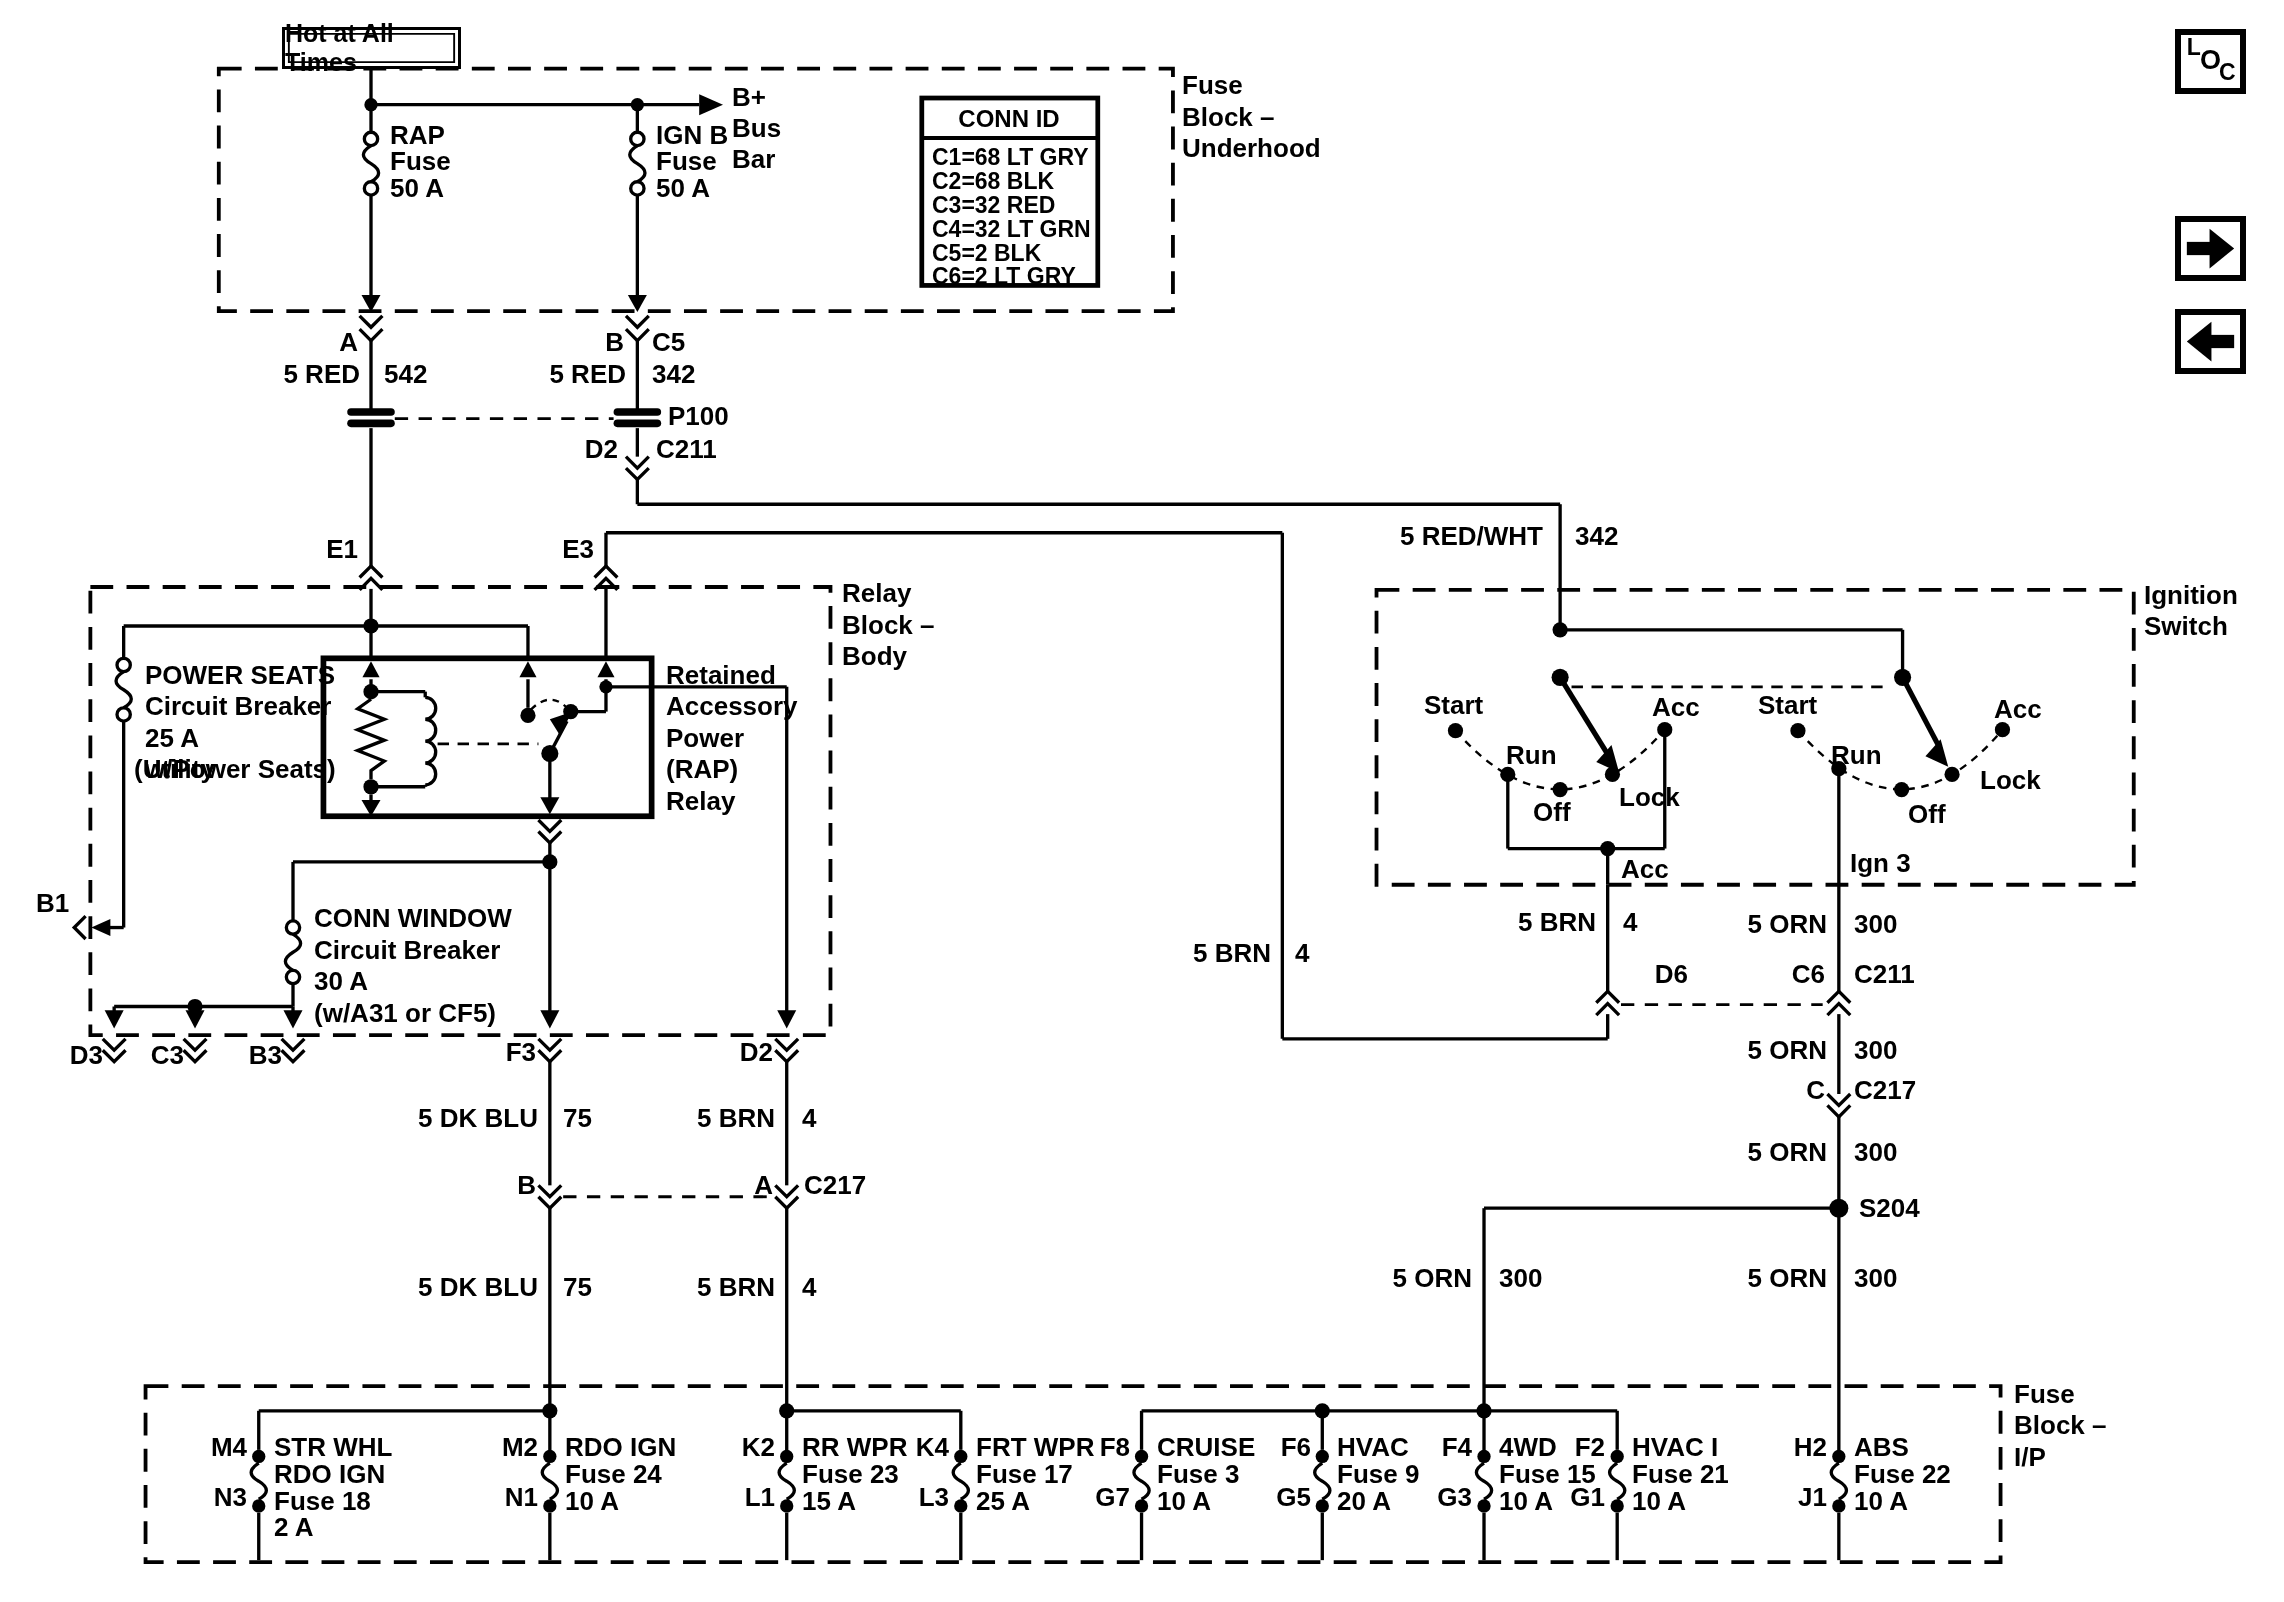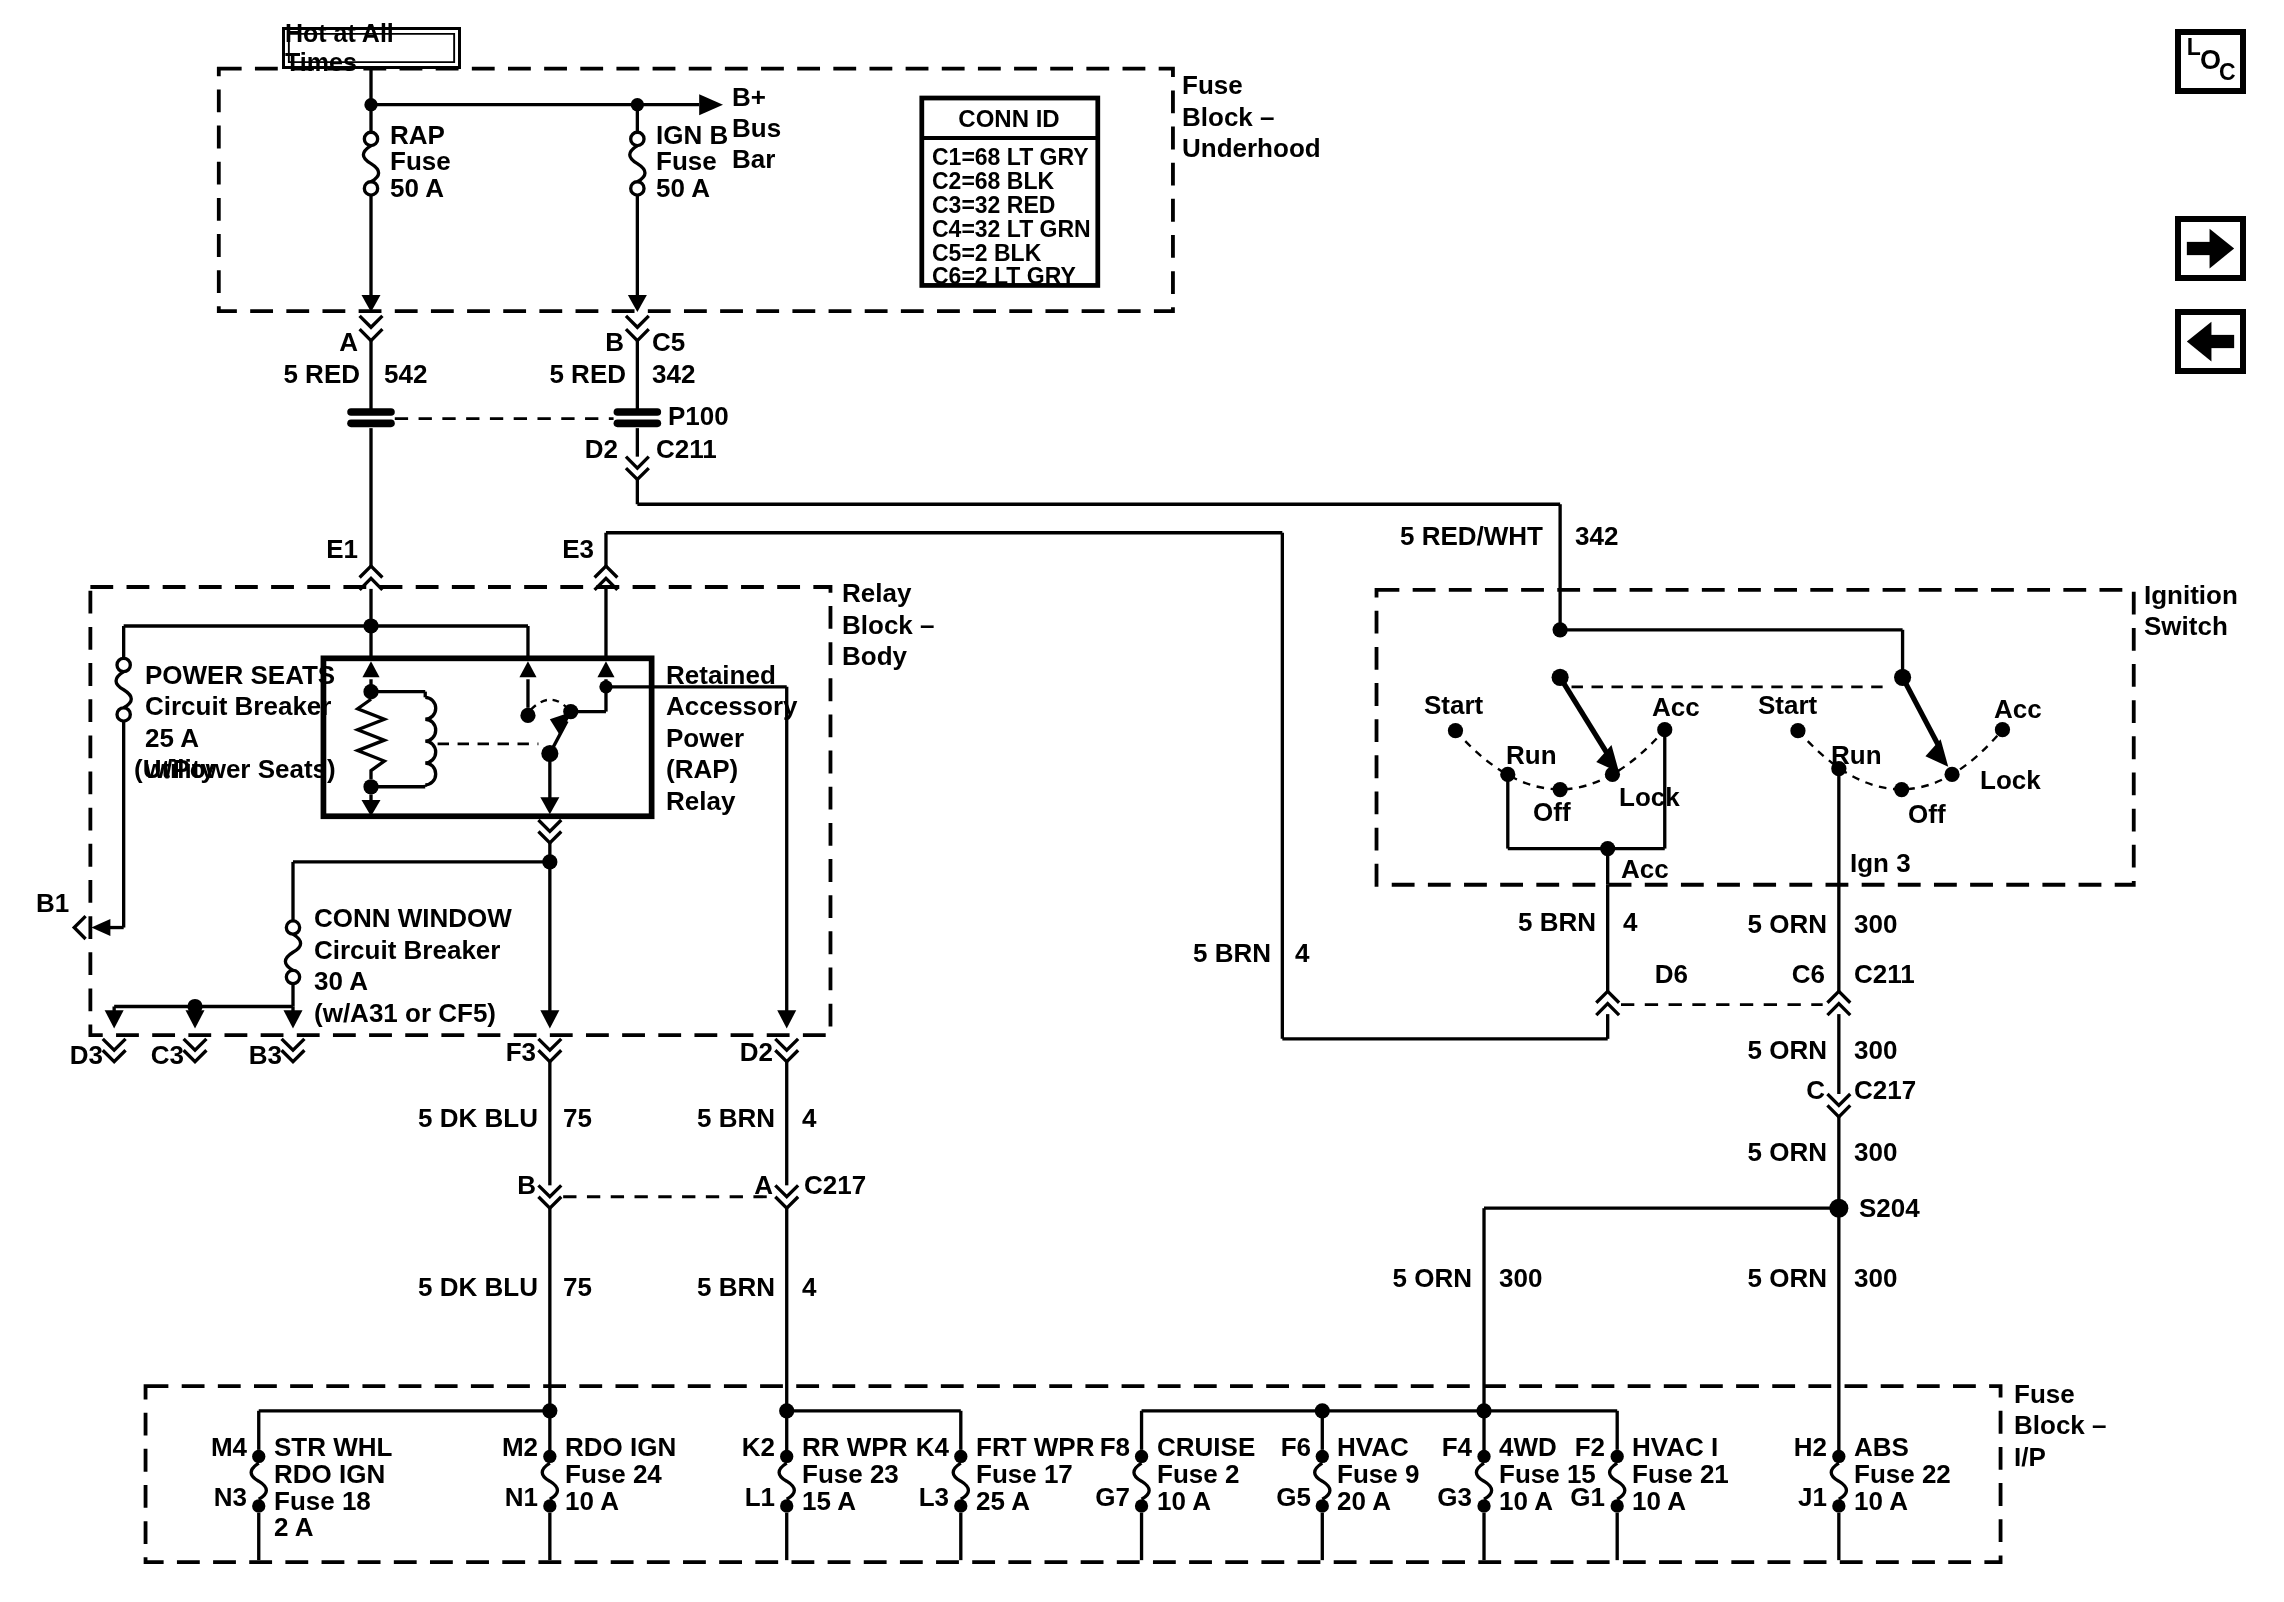--- a/index.html
+++ b/index.html
@@ -445,21 +445,21 @@
 
   <span class="lbl r" style="left:949px;top:1434px">K4</span>
   <span class="lbl r" style="left:949px;top:1484px">L3</span>
   <span class="lbl" style="left:976px;top:1434px">FRT WPR</span>
   <span class="lbl" style="left:976px;top:1461px">Fuse 17</span>
   <span class="lbl" style="left:976px;top:1488px">25 A</span>
 
   <span class="lbl r" style="left:1130px;top:1434px">F8</span>
   <span class="lbl r" style="left:1130px;top:1484px">G7</span>
   <span class="lbl" style="left:1157px;top:1434px">CRUISE</span>
-  <span class="lbl" style="left:1157px;top:1461px">Fuse 2</span>
+  <span class="lbl" style="left:1157px;top:1461px">Fuse 3</span>
   <span class="lbl" style="left:1157px;top:1488px">10 A</span>
 
   <span class="lbl r" style="left:1311px;top:1434px">F6</span>
   <span class="lbl r" style="left:1311px;top:1484px">G5</span>
   <span class="lbl" style="left:1337px;top:1434px">HVAC</span>
   <span class="lbl" style="left:1337px;top:1461px">Fuse 9</span>
   <span class="lbl" style="left:1337px;top:1488px">20 A</span>
 
   <span class="lbl r" style="left:1472px;top:1434px">F4</span>
   <span class="lbl r" style="left:1472px;top:1484px">G3</span>

